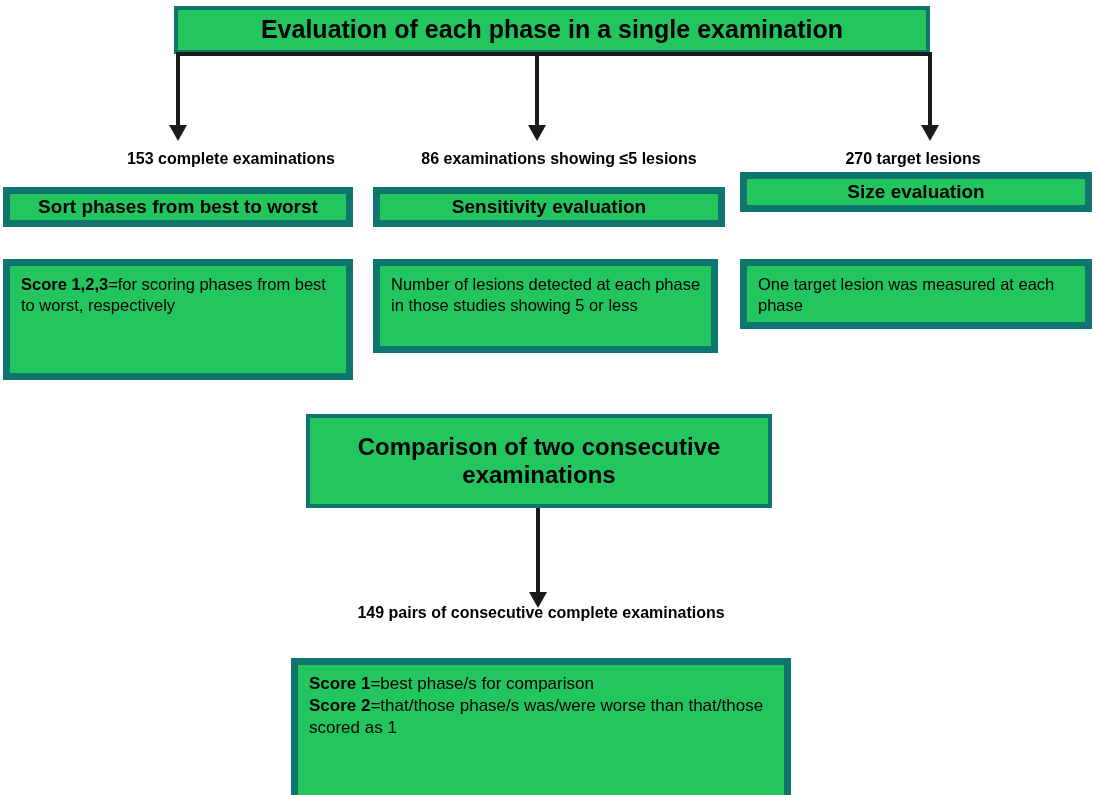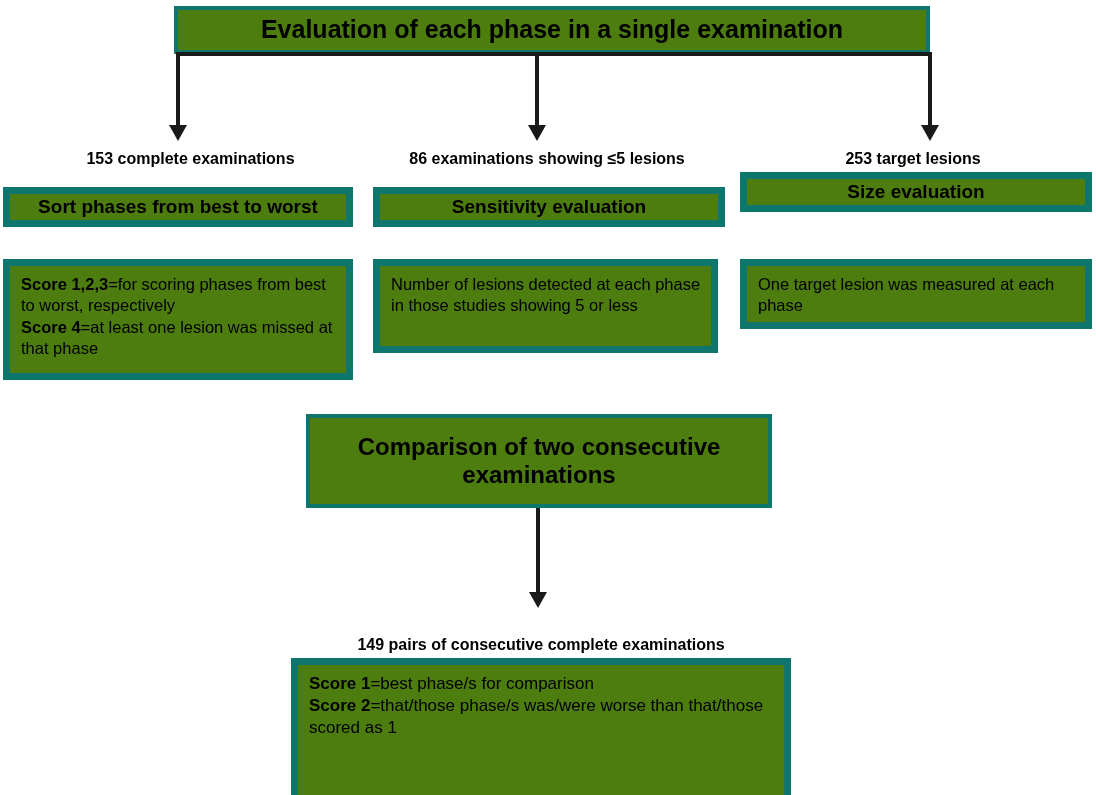--- a/index.html
+++ b/index.html
@@ -13,21 +13,21 @@
     position: relative;
     font-family: "Liberation Sans", sans-serif;
     color: #000000;
     overflow: hidden;
   }
 
   
   .box {
     position: absolute;
     box-sizing: border-box;
-    background: #4d7c0f;
+    background: #22c55e;
     border: 7px solid #0f766e;
   }
   .box.thick {
     border-width: 4px;
   }
   .box-title {
     display: flex;
     align-items: center;
     justify-content: center;
     text-align: center;
@@ -78,71 +78,68 @@
   #title-box       { left: 174px;  top: 6px;   width: 756px; height: 48px; font-size: 25px; }
 
   #trunk-h         { left: 176px;  top: 52px;  width: 756px; }
   #branch-left-v   { left: 176px;  top: 52px;  height: 75px; }
   #branch-mid-v    { left: 535px;  top: 52px;  height: 75px; }
   #branch-right-v  { left: 928px;  top: 52px;  height: 75px; }
   #branch-left-a   { left: 169px;  top: 125px; }
   #branch-mid-a    { left: 528px;  top: 125px; }
   #branch-right-a  { left: 921px;  top: 125px; }
 
-  #cap-left        { left: 28px;   top: 150px; width: 325px; }
-  #cap-mid         { left: 382px;  top: 150px; width: 330px; }
+  #cap-left        { left: 10px;   top: 150px; width: 325px; text-align: right; }
+  #cap-mid         { left: 394px;  top: 150px; width: 330px; }
   #cap-right       { left: 748px;  top: 150px; width: 330px; }
 
   #left-head       { left: 3px;    top: 187px; width: 350px; height: 40px; font-size: 19px; text-align: right; }
   #left-body       { left: 3px;    top: 231px; width: 350px; height: 121px; font-size: 16.5px; }
 
   #mid-head        { left: 373px;  top: 187px; width: 352px; height: 40px; font-size: 19px; text-align: right; }
   #mid-body        { left: 373px;  top: 231px; width: 345px; height: 94px; font-size: 16.5px; }
 
   #right-head      { left: 740px;  top: 172px; width: 352px; height: 40px; font-size: 19px; }
   #right-body      { left: 740px;  top: 231px; width: 352px; height: 70px; font-size: 16.5px; }
 
   #cmp-box         { left: 306px;  top: 414px; width: 466px; height: 94px;
                      font-size: 24px; padding: 0 24px; }
 
   #cmp-v           { left: 536px;  top: 508px; height: 86px; }
   #cmp-a           { left: 529px;  top: 592px; }
 
-  #cap-bottom      { left: 289px;  top: 604px; width: 504px; margin-top: 32px; }
+  #cap-bottom      { left: 289px;  top: 604px; width: 504px; }
 
   #bottom-body     { left: 291px;  top: 630px; width: 500px; height: 153px; font-size: 17px; }
 </style>
 </head>
 <body>
 
 <div class="box box-title thick" id="title-box">
   <span>Evaluation of each phase in a single examination</span>
 </div>
 
 <div class="h-line" id="trunk-h"></div>
 <div class="v-line" id="branch-left-v"></div>
 <div class="v-line" id="branch-mid-v"></div>
 <div class="v-line" id="branch-right-v"></div>
 <div class="arrow-head" id="branch-left-a"></div>
 <div class="arrow-head" id="branch-mid-a"></div>
 <div class="arrow-head" id="branch-right-a"></div>
 
 <div class="caption" id="cap-left">153 complete examinations</div>
 <div class="caption" id="cap-mid">86 examinations showing ≤5 lesions</div>
-<div class="caption" id="cap-right">253 target lesions</div>
+<div class="caption" id="cap-right">270 target lesions</div>
 
 <div class="box box-title" id="left-head">
   <span>Sort phases from best to worst</span>
 </div>
 <div class="box box-body" id="left-body">
   <div>
     <b>Score 1,2,3</b><span>=for scoring phases from best to worst, respectively</span>
-  </div>
-  <div>
-    <b>Score 4</b><span>=at least one lesion was missed at that phase</span>
   </div>
 </div>
 
 <div class="box box-title" id="mid-head">
   <span>Sensitivity evaluation</span>
 </div>
 <div class="box box-body" id="mid-body">
   <div>
     <b></b><span>Number of lesions detected at each phase in those studies showing 5 or less</span>
   </div>

